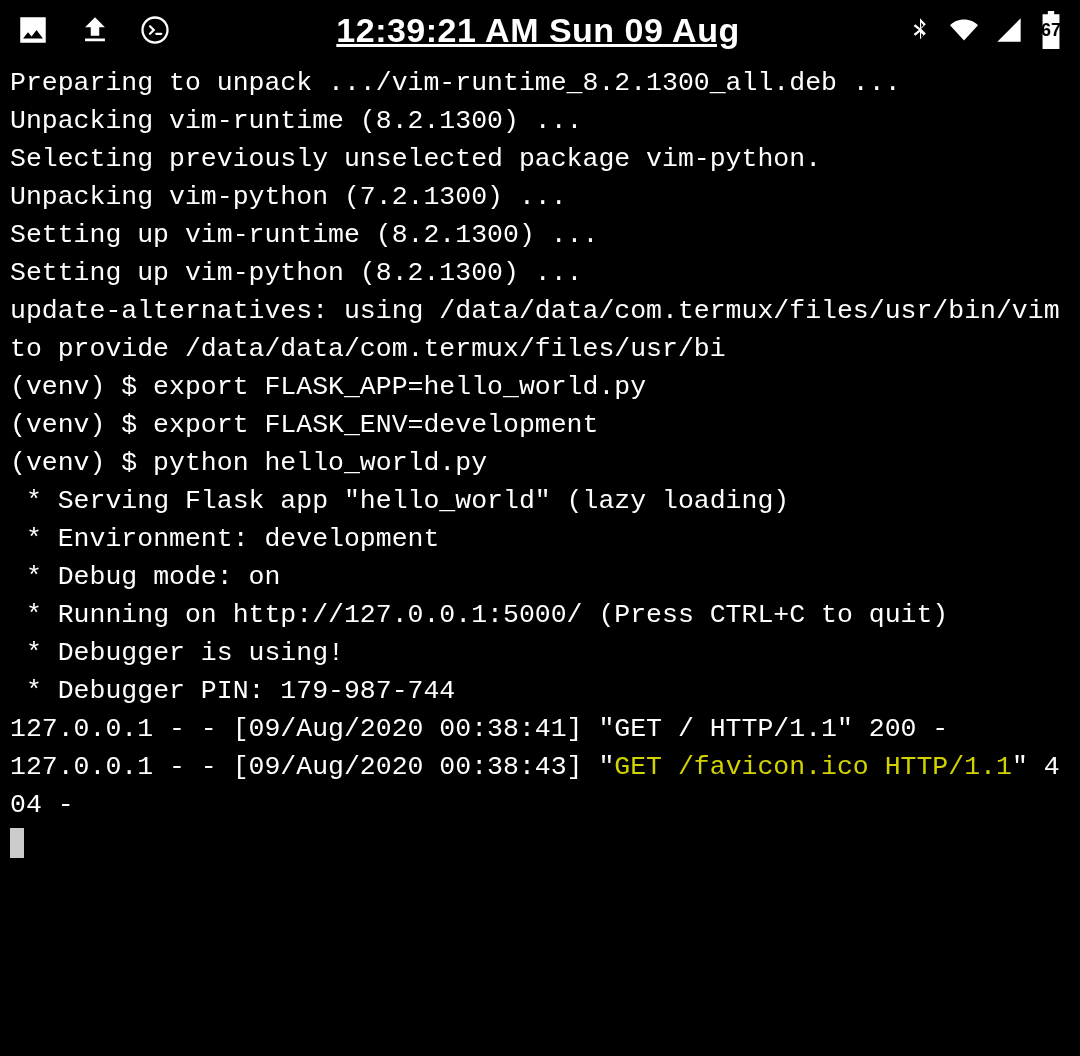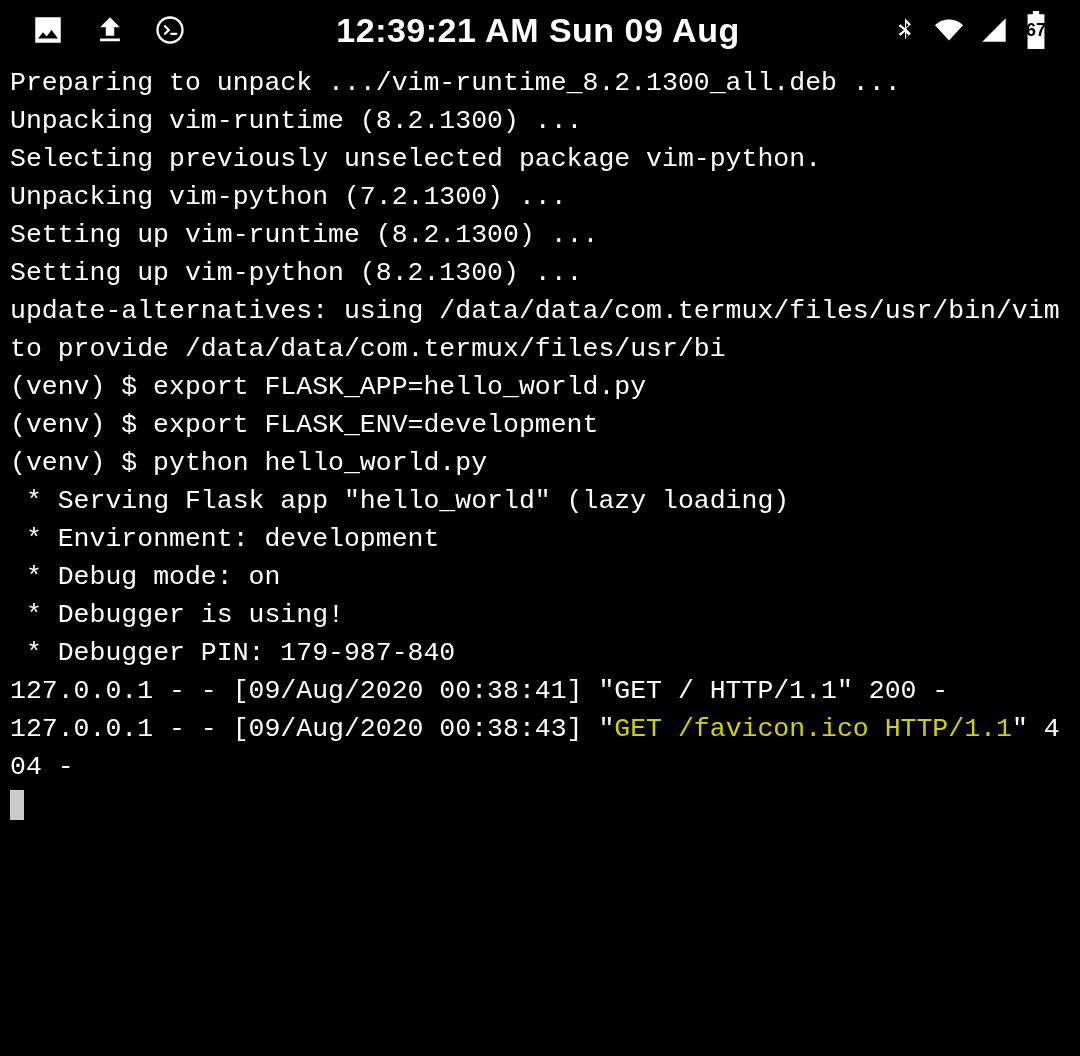--- a/index.html
+++ b/index.html
@@ -8,22 +8,23 @@
       height: 1056px;
       background: #000;
       color: #fff;
       font-family: 'Courier New', Courier, monospace;
       overflow: hidden;
     }
     .status-bar {
       display: flex;
       align-items: center;
       justify-content: space-between;
-      padding: 8px 31px;
+      padding: 8px 16px;
       height: 60px;
+      text-decoration: underline;
     }
     .status-left {
       display: flex;
       align-items: center;
       gap: 28px;
     }
     .status-center {
       font-size: 34px;
       font-weight: 600;
       font-family: Arial, Helvetica, sans-serif;
@@ -128,17 +129,18 @@
 </span><span class="term-span">Unpacking vim-python (7.2.1300) ...
 </span><span class="term-span">Setting up vim-runtime (8.2.1300) ...
 </span><span class="term-span">Setting up vim-python (8.2.1300) ...
 </span><span class="term-span">update-alternatives: using /data/data/com.termux/files/usr/bin/vim to provide /data/data/com.termux/files/usr/bi
 </span><span class="term-span">(venv) $ export FLASK_APP=hello_world.py
 </span><span class="term-span">(venv) $ export FLASK_ENV=development
 </span><span class="term-span">(venv) $ python hello_world.py
 </span><span class="term-span"> * Serving Flask app "hello_world" (lazy loading)
 </span><span class="term-span"> * Environment: development
 </span><span class="term-span"> * Debug mode: on
+</span><span class="term-span"> * Running on http://127.0.0.1:5000/ (Press CTRL+C to quit)
 </span><span class="term-span"> * Debugger is using!
-</span><span class="term-span"> * Debugger PIN: 179-987-840
+</span><span class="term-span"> * Debugger PIN: 179-987-744
 </span><span class="term-span">127.0.0.1 - - [09/Aug/2020 00:38:41] "GET / HTTP/1.1" 200 -
 </span><span class="term-span">127.0.0.1 - - [09/Aug/2020 00:38:43] "</span><span class="term-yellow">GET /favicon.ico HTTP/1.1</span><span class="term-span">" 404 -
 </span><span class="cursor"></span></div>
 
 </body></html>

